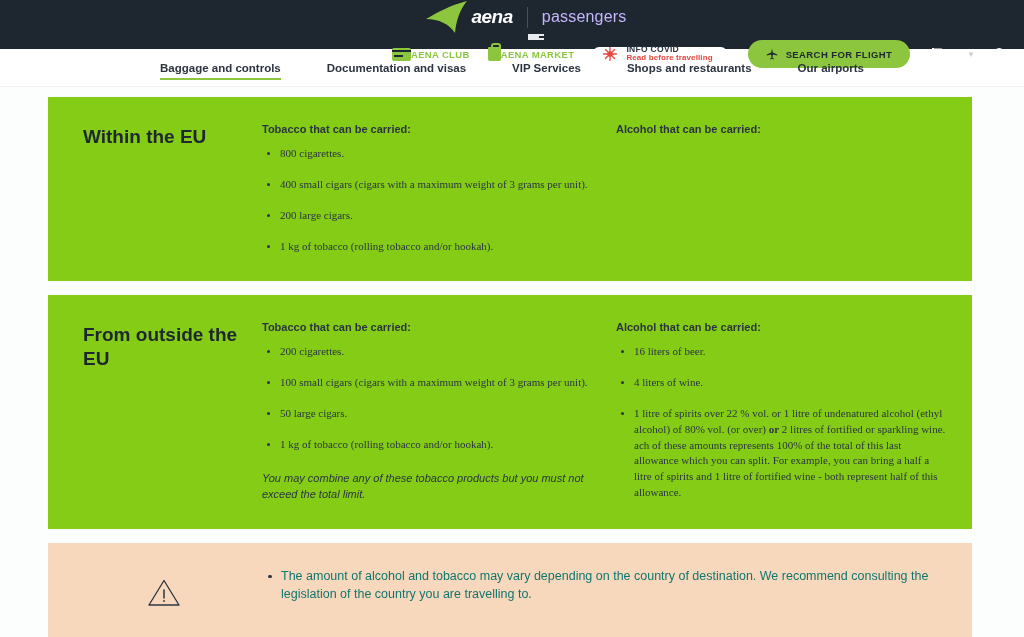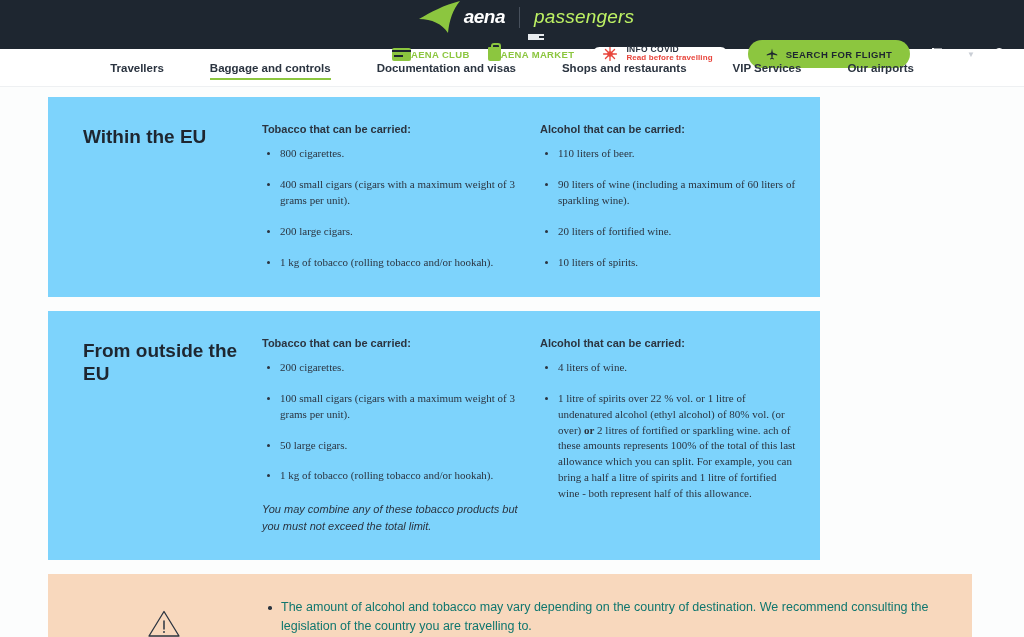--- a/index.html
+++ b/index.html
@@ -29,21 +29,21 @@
     font-weight: bold;
     font-style: italic;
     letter-spacing: -0.5px;
     margin-left: 2px;
   }
   .brand-divider {
     width: 1px; height: 21px; background: #47505c;
     margin: 0 14px;
   }
   .brand-sub {
-    color: #bef264; font-size: 19px; letter-spacing: .2px; font-style: italic;
+    color: #c4b5fd; font-size: 16px; letter-spacing: .2px;
   }
   .hamburger {
     margin-left: 22px;
     width: 18px; height: 15px;
     display: flex; flex-direction: column; justify-content: space-between;
     cursor: pointer;
   }
   .hamburger i { display:block; height: 2px; background: #e8ebee; }
   .hamburger i:nth-child(1){ width: 16px; }
   .hamburger i:nth-child(2){ width: 11px; }
@@ -125,25 +125,25 @@
     height: 100%; display: flex; align-items: center;
   }
   .nav-item.active::after {
     content:""; position: absolute; left: 23px; right: 23px; bottom: 6px;
     height: 2px; background: #8cc63f;
   }
 
   
   .main { padding: 10px 52px 0 48px; }
   .panel {
-    background: #7dd3fc;
+    background: #84cc16;
     display: flex;
     padding: 26px 24px 26px 18px;
     margin-bottom: 14px;
-    width: 772px;
+    width: 924px;
   }
   .panel-title {
     width: 196px; flex: none;
     font-size: 19px; font-weight: bold; color: #1e2630;
     line-height: 1.25; padding-left: 17px; padding-top: 2px;
   }
   .col { flex: 1; padding-right: 18px; }
   .col.col-right { padding-left: 4px; padding-right: 0; }
   .col-head {
     font-size: 11px; font-weight: bold; color: #2b3440;
@@ -256,34 +256,31 @@
 
     <svg class="search-ico" width="15" height="15" viewBox="0 0 16 16">
       <circle cx="6.6" cy="6.6" r="4.8" fill="none" stroke="#ffffff" stroke-width="1.6"></circle>
       <line x1="10.3" y1="10.3" x2="14.6" y2="14.6" stroke="#ffffff" stroke-width="1.8" stroke-linecap="round"></line>
     </svg>
 
   </div>
 </div>
 
 <div class="nav">
-  <div class="nav-item">
-    <span>Travellers</span>
-  </div>
   <div class="nav-item active">
     <span>Baggage and controls</span>
   </div>
   <div class="nav-item">
     <span>Documentation and visas</span>
   </div>
   <div class="nav-item">
+    <span>VIP Services</span>
+  </div>
+  <div class="nav-item">
     <span>Shops and restaurants</span>
-  </div>
-  <div class="nav-item">
-    <span>VIP Services</span>
   </div>
   <div class="nav-item">
     <span>Our airports</span>
   </div>
 </div>
 
 <div class="main">
 
   <div class="panel">
     <div class="panel-title">Within the EU</div>
@@ -293,46 +290,41 @@
       <ul class="bullets">
         <li>800 cigarettes.</li>
         <li>400 small cigars (cigars with a maximum weight of 3 grams per unit).</li>
         <li>200 large cigars.</li>
         <li>1 kg of tobacco (rolling tobacco and/or hookah).</li>
       </ul>
     </div>
 
     <div class="col col-right">
       <div class="col-head">Alcohol that can be carried:</div>
-      <ul class="bullets">
-        <li>110 liters of beer.</li>
-        <li>90 liters of wine (including a maximum of 60 liters of sparkling wine).</li>
-        <li>20 liters of fortified wine.</li>
-        <li>10 liters of spirits.</li>
-      </ul>
     </div>
   </div>
 
   <div class="panel">
     <div class="panel-title">From outside the EU</div>
 
     <div class="col">
       <div class="col-head">Tobacco that can be carried:</div>
       <ul class="bullets">
         <li>200 cigarettes.</li>
         <li>100 small cigars (cigars with a maximum weight of 3 grams per unit).</li>
         <li>50 large cigars.</li>
         <li>1 kg of tobacco (rolling tobacco and/or hookah).</li>
       </ul>
       <div class="note">You may combine any of these tobacco products but you must not exceed the total limit.</div>
     </div>
 
     <div class="col col-right">
       <div class="col-head">Alcohol that can be carried:</div>
       <ul class="bullets">
+        <li>16 liters of beer.</li>
         <li>4 liters of wine.</li>
         <li><span>1 litre of spirits over 22 % vol. or 1 litre of undenatured alcohol (ethyl alcohol) of 80% vol. (or over) </span><b>or</b><span> 2 litres of fortified or sparkling wine. ach of these amounts represents 100% of the total of this last allowance which you can split. For example, you can bring a half a litre of spirits and 1 litre of fortified wine - both represent half of this allowance.</span></li>
       </ul>
     </div>
   </div>
 
   <div class="remember">
     <div class="remember-side">
       <svg width="34" height="30" viewBox="0 0 34 30">
         <path d="M17 2.5 L32 27 L2 27 Z" fill="none" stroke="#2b3440" stroke-width="1.3" stroke-linejoin="round"></path>

